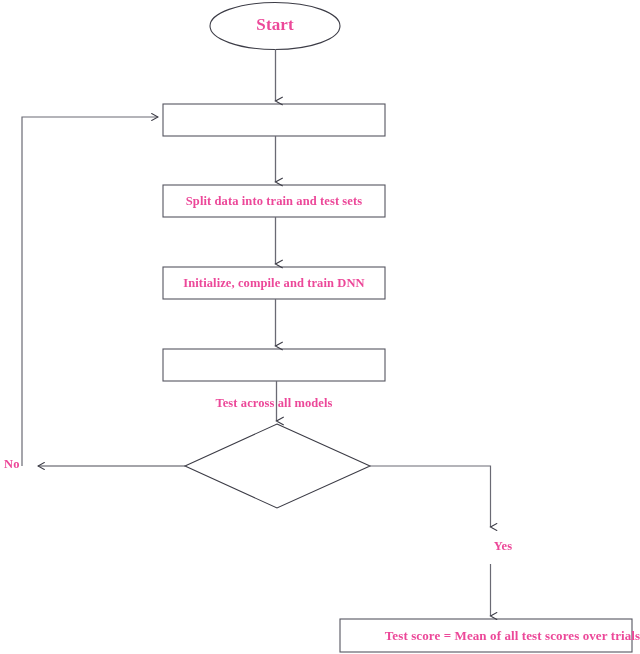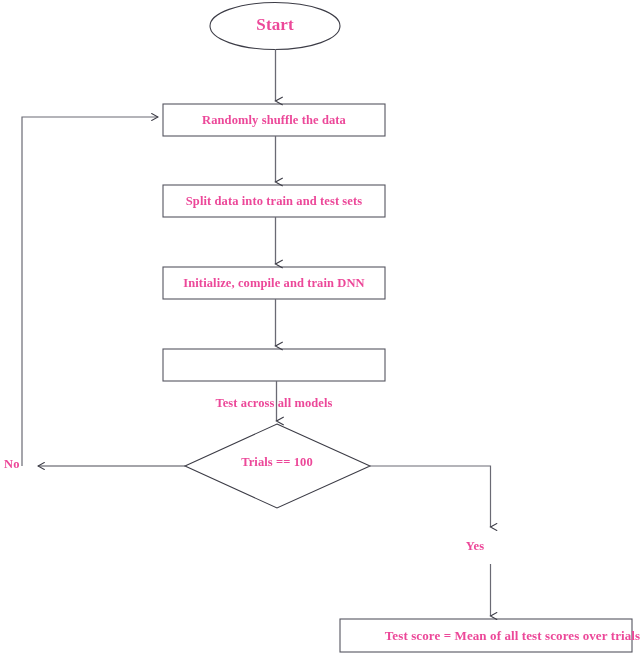--- a/index.html
+++ b/index.html
@@ -78,29 +78,27 @@
 
     <path d="M185,466 L38,466" fill="none" stroke="#4a4a54" stroke-width="1.2" marker-end="url(#arrow-left)"></path>
     <path d="M22,466 L22,117 L158,117" fill="none" stroke="#6a6a74" stroke-width="1.2" marker-end="url(#arrow-right)"></path>
 
     <path d="M370,466 L490.5,466 L490.5,527" fill="none" stroke="#6a6a74" stroke-width="1.2" marker-end="url(#arrow-down)"></path>
     <line x1="490.5" y1="564" x2="490.5" y2="616" stroke="#6a6a74" stroke-width="1.2" marker-end="url(#arrow-down)"></line>
   </svg>
 
   <div class="node-label start-label" style="left:210px; top:16px; width:130px;">Start</div>
 
-  <div class="node-label box-label" style="left:163px; top:114px; width:222px;">Randomly shuffle the data</div>
 
   <div class="node-label box-label" style="left:163px; top:277px; width:222px;">Initialize, compile and train DNN</div>
 
   <div class="node-label box-label" style="left:163px; top:195px; width:222px;">Split data into train and test sets</div>
 
   <div class="node-label box-label" style="left:163px; top:359px; width:222px;margin-top:38px;">Test across all models</div>
 
-  <div class="node-label diamond-label" style="left:187px; top:456px; width:180px;">Trials == 100</div>
 
   <div class="node-label edge-label" style="left:4px; top:458px; width:26px; text-align:left;">No</div>
 
-  <div class="node-label edge-label" style="left:449px; top:540px; width:52px;">Yes</div>
+  <div class="node-label edge-label" style="left:477px; top:540px; width:52px;">Yes</div>
 
   <div class="node-label result-label" style="left:340px; top:629px; width:345px;">Test score = Mean of all test scores over trials</div>
 
 </div>
 
 </body></html>

